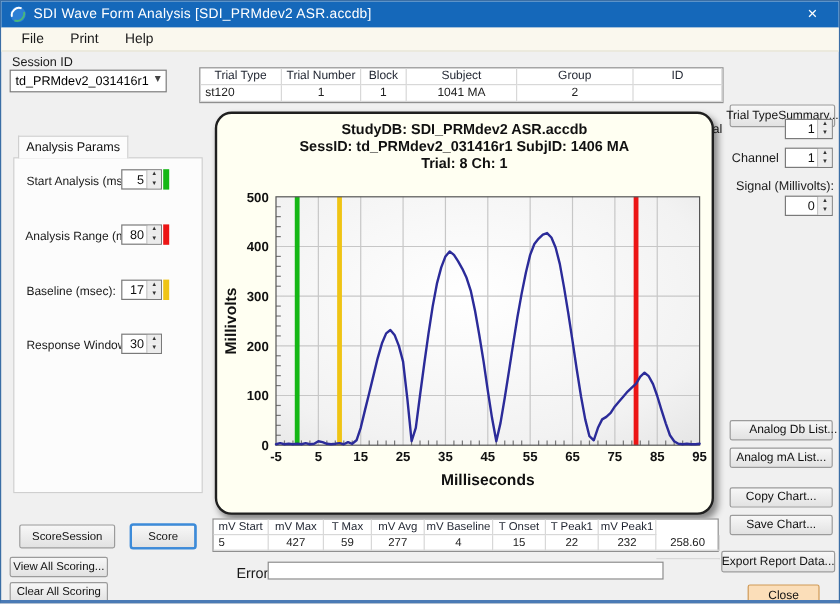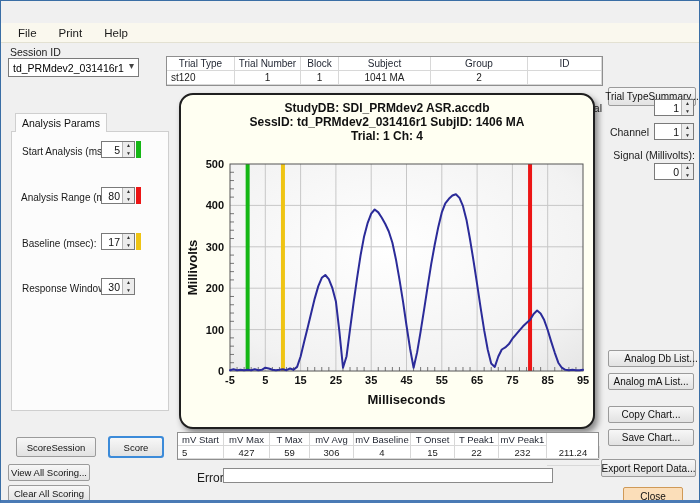--- a/index.html
+++ b/index.html
@@ -32,20 +32,31 @@
   .color-bar{position:absolute;width:5px;height:17px;}
   .tab-page{position:absolute;left:10px;top:130px;width:158px;height:280px;background:#fcfcfc;border:1px solid #cfcfcf;}
   .tab-hdr{position:absolute;left:14px;top:112px;width:92px;height:19px;background:#fcfcfc;border:1px solid #cfcfcf;border-bottom:none;font-size:10.5px;display:flex;align-items:center;justify-content:center;color:#111;}
   .textbox{position:absolute;background:#fff;border:1px solid #8a8a8a;}
 </style>
 </head>
 <body>
 
 <div class="window">
 
+  <div class="titlebar">
+    <span class="app-icon">
+      <svg width="14" height="14" viewBox="0 0 14 14">
+        <circle cx="7" cy="7" r="6.5" fill="#2d7fd4"></circle>
+        <path d="M2 9 A6 6 0 0 1 10 2" stroke="#fff" stroke-width="1.6" fill="none"></path>
+        <path d="M12 5 A6 6 0 0 1 4 12" stroke="#49b87a" stroke-width="1.6" fill="none"></path>
+      </svg>
+    </span>
+    <span class="title-text">SDI Wave Form Analysis [SDI_PRMdev2 ASR.accdb]</span>
+    <span class="close-btn">×</span>
+  </div>
 
   <div class="menubar">
     <span class="menu-item">File</span>
     <span class="menu-item">Print</span>
     <span class="menu-item">Help</span>
   </div>
 
   <div class="lbl" style="left:9px;top:45px;">Session ID</div>
   <div class="combo">
     <span>td_PRMdev2_031416r1</span>
@@ -146,21 +157,21 @@
   </div>
 
   <div class="btn" style="left:15px;top:412px;width:80px;height:20px;font-size:9.5px;">ScoreSession</div>
   <div class="btn focused" style="left:108px;top:412px;width:54px;height:20px;font-size:9.5px;">Score</div>
   <div class="btn" style="left:7px;top:439px;width:82px;height:17px;font-size:9.5px;">View All Scoring...</div>
   <div class="btn" style="left:7px;top:460px;width:82px;height:17px;font-size:9.5px;">Clear All Scoring</div>
 
   <div class="chart-panel">
     <div class="chart-title" style="top:6px;">StudyDB: SDI_PRMdev2 ASR.accdb</div>
     <div class="chart-title" style="top:20px;">SessID: td_PRMdev2_031416r1  SubjID: 1406 MA</div>
-    <div class="chart-title" style="top:34px;">Trial: 1  Ch: 4</div>
+    <div class="chart-title" style="top:34px;">Trial: 8  Ch: 1</div>
     <svg id="chart-svg" width="412" height="332" viewBox="0 0 412 332" style="position:absolute;left:0;top:0;">
       <defs>
         <radialGradient id="plotbg" cx="45%" cy="40%" r="85%">
           <stop offset="0%" stop-color="#ffffff"></stop>
           <stop offset="70%" stop-color="#f2f2f2"></stop>
           <stop offset="100%" stop-color="#e3e3e3"></stop>
         </radialGradient>
       </defs>
       <g id="plot-g">
           <rect x="49" y="69" width="353" height="207" fill="url(#plotbg)"></rect>
@@ -271,26 +282,26 @@
     <div class="cell hdr" style="font-size:9.5px;">T Max</div>
     <div class="cell hdr" style="font-size:9.5px;">mV Avg</div>
     <div class="cell hdr" style="font-size:9.5px;">mV Baseline</div>
     <div class="cell hdr" style="font-size:9.5px;">T Onset</div>
     <div class="cell hdr" style="font-size:9.5px;">T Peak1</div>
     <div class="cell hdr" style="font-size:9.5px;">mV Peak1</div>
     <div class="cell hdr" style="font-size:9.5px;margin-top:32px;">mV StdDev</div>
     <div class="cell left" style="font-size:9.5px;">5</div>
     <div class="cell" style="font-size:9.5px;">427</div>
     <div class="cell" style="font-size:9.5px;">59</div>
-    <div class="cell" style="font-size:9.5px;">306</div>
+    <div class="cell" style="font-size:9.5px;">277</div>
     <div class="cell" style="font-size:9.5px;">4</div>
     <div class="cell" style="font-size:9.5px;">15</div>
     <div class="cell" style="font-size:9.5px;">22</div>
     <div class="cell" style="font-size:9.5px;">232</div>
-    <div class="cell" style="font-size:9.5px;">211.24</div>
+    <div class="cell" style="font-size:9.5px;">258.60</div>
   </div>
 
   <div class="lbl" style="left:196px;top:470px;font-size:12px;">Error:</div>
   <div class="textbox" style="left:222px;top:467px;width:330px;height:15px;">
     <span style="font-size:10px;"></span>
   </div>
 
 </div>
 
 </body></html>

